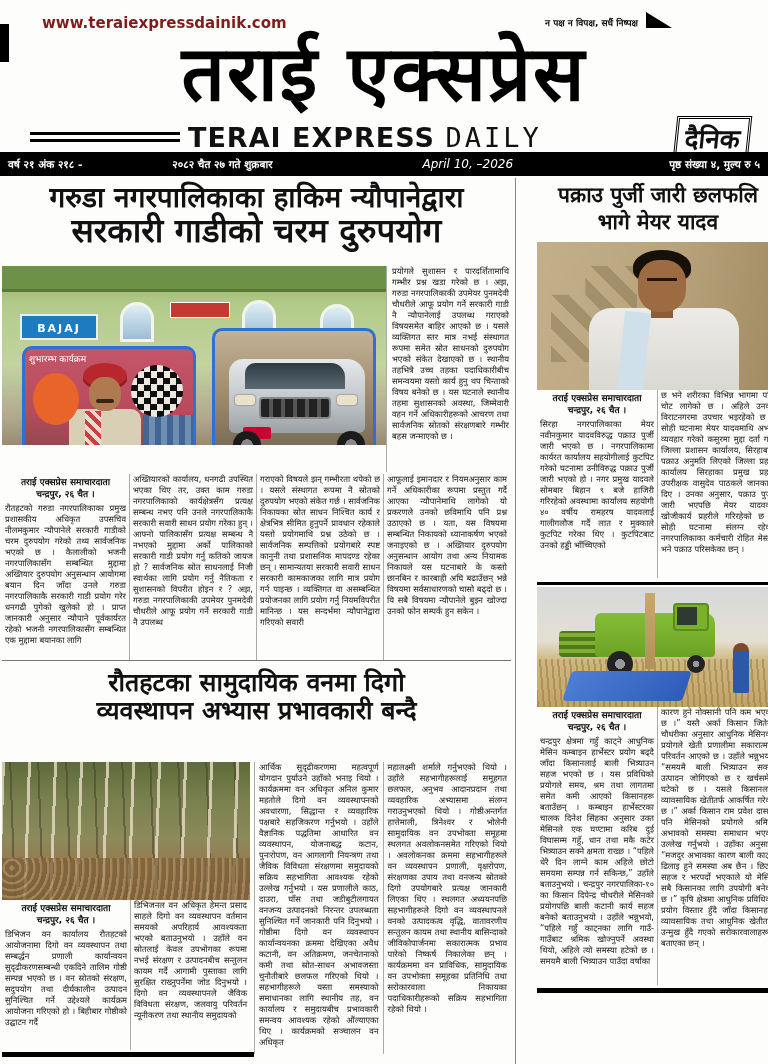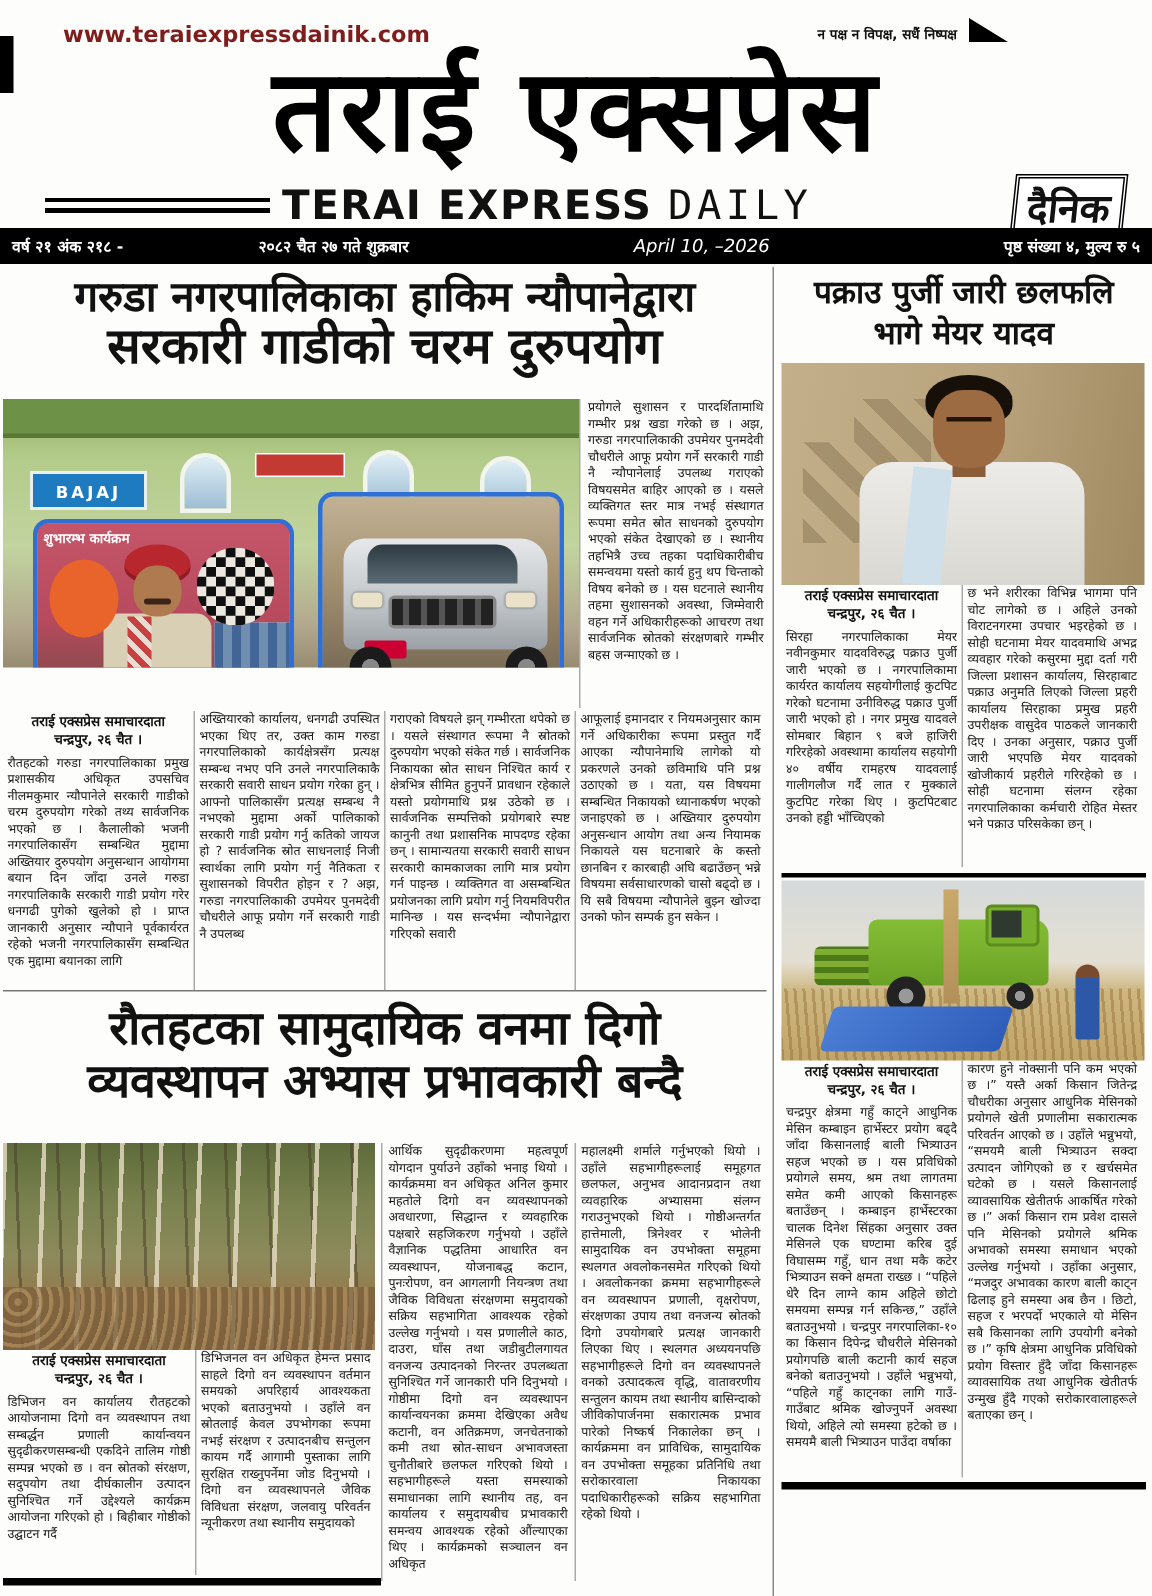--- a/index.html
+++ b/index.html
@@ -20,29 +20,29 @@
   .en-title { position:absolute; left:188px; top:0; font-size:27px; font-weight:bold; letter-spacing:1px; }
   .en-daily { font-weight:normal; font-family:"DejaVu Sans Mono", monospace; letter-spacing:3px; }
   .dainik-logo { position:absolute; right:18px; top:-6px; border:3px double #000; padding:1px 7px; font-weight:bold; font-size:26px; transform:skewX(-6deg); background:#fff; }
   .date-bar { position:absolute; left:0; right:0; top:152px; height:24px; background:#000; color:#fff; font-size:10.5px; font-weight:bold; display:flex; align-items:center; }
   .date-bar .d1 { margin-left:8px; }
   .date-bar .d2 { margin-left:90px; }
   .date-bar .d3 { margin-left:150px; font-style:italic; font-weight:normal; font-size:12px; }
   .date-bar .d4 { margin-left:auto; margin-right:8px; }
 
   
-  .content { display:flex; height:886px; }
+  .content { display:flex; height:886px;gap:16px; }
   .left-main { width:516px; padding:0 4px 0 2px; border-right:1px solid #888; }
   .right-main { width:252px; padding:0 4px 0 5px; }
 
   
   .hl-big { text-align:center; font-weight:bold; line-height:1.12; }
   .a1-hl { font-size:28px; height:88px; padding-top:4px; }
   .a1-hl .l2 { font-size:33px; }
-  .a4-hl { font-size:31px; height:100px; padding-top:8px; border-top:1px solid #777; }
+  .a4-hl { font-size:25px; height:100px; padding-top:8px; border-top:1px solid #777; }
   .a2-hl { font-size:21px; height:64px; padding-top:4px; line-height:1.3; }
   .a3-hl { font-size:20px; height:58px; padding-top:6px; line-height:1.35; }
 
   
   .body-col { font-size:8.3px; line-height:11px; text-align:justify; overflow:hidden; color:#1a1a1a; }
   .byline { font-weight:bold; text-align:center; font-size:9px; line-height:12px; padding:2px 0 3px; }
   .colsep { border-left:1px solid #aaa; }
 
   
   .a1-photo-row { display:flex; height:206px; }
@@ -52,21 +52,21 @@
 
   
   .collage { position:relative; width:384px; height:179px; overflow:hidden; flex:none;
       background:linear-gradient(180deg,#8fae62 0%,#b3cb8a 22%,#c2d49f 55%,#b1a78d 85%,#978c72 100%); }
   .roof { position:absolute; left:0; top:0; right:0; height:26px; background:#6d9147; border-bottom:3px solid #587a36; }
   .win { position:absolute; width:34px; height:40px; background:linear-gradient(180deg,#dfeef5,#9dbdd4); border:3px solid #f2f4ee; border-radius:17px 17px 0 0; }
   .bajaj { position:absolute; left:18px; top:48px; width:78px; height:26px; background:#1f7bc0; color:#fff; font-weight:bold; font-size:11px; text-align:center; line-height:26px; letter-spacing:2px; border:2px solid #e8eef2; }
   .banner-red { position:absolute; left:168px; top:36px; width:60px; height:16px; background:#c23a32; border:1px solid #fff; }
   .inset { position:absolute; border:3px solid #2f6fd6; border-radius:10px; overflow:hidden; }
   .inset1 { left:20px; top:80px; width:174px; height:120px; background:linear-gradient(180deg,#c5566a 0%,#b84a5e 55%,#7d4a4a 100%); }
-  .inset1 .bannertxt { position:absolute; left:4px; top:3px; color:#fff; font-weight:bold; font-size:9px; }
+  .inset1 .bannertxt { position:absolute; left:4px; top:3px; color:#fff; font-weight:normal; font-size:9px; }
   .bandana { position:absolute; left:58px; top:14px; width:44px; height:26px; background:#b8272d; border-radius:50% 50% 40% 40%; box-shadow:inset 0 -3px 0 #8f1d22; }
   .face1 { position:absolute; left:64px; top:28px; width:32px; height:34px; background:#b07a50; border-radius:45%; }
   .mustache { position:absolute; left:71px; top:50px; width:18px; height:4px; background:#3a2418; border-radius:2px; }
   .vest { position:absolute; left:44px; top:60px; width:72px; height:60px; background:#d8cfb4; border-radius:10px 10px 0 0; }
   .scarf { position:absolute; left:60px; top:62px; width:16px; height:58px;
       background:repeating-linear-gradient(45deg,#c94040 0 4px,#e8dcd2 4px 8px); }
   .orange-dot { position:absolute; left:8px; top:24px; width:46px; height:52px; background:#e8642a; border-radius:50%; }
   .checker-dot { position:absolute; left:106px; top:16px; width:52px; height:52px; border-radius:50%;
       background:repeating-conic-gradient(#101010 0% 25%,#ece8e0 0% 50%); background-size:13px 13px; }
   .plaid { position:absolute; left:118px; top:66px; width:52px; height:54px;

